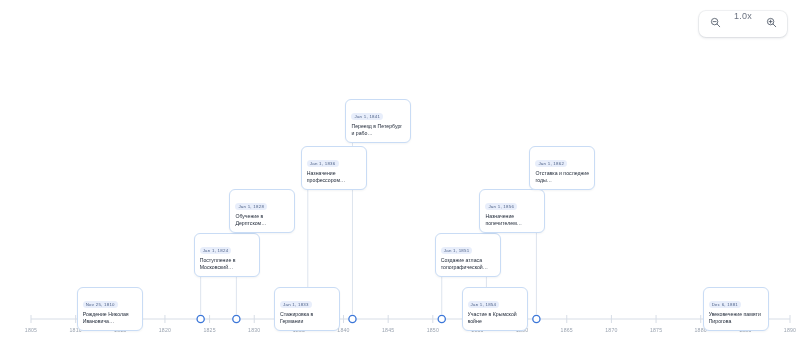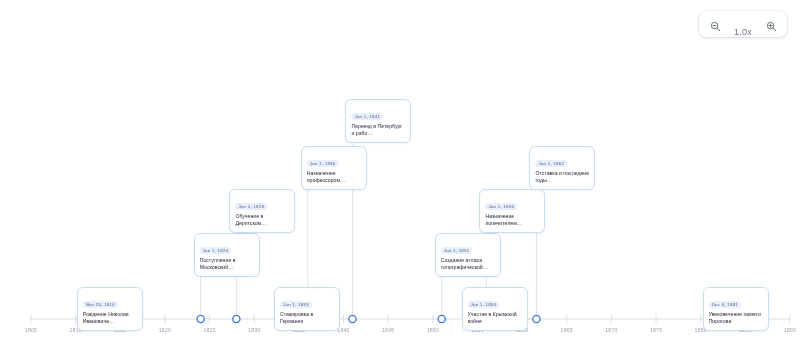--- a/index.html
+++ b/index.html
@@ -21,21 +21,21 @@
     background: #ffffff;
   }
 
   
   .zoom-control {
     position: absolute;
     top: 11px;
     right: 13px;
     height: 26px;
     display: flex;
-    align-items: flex-end;
+    align-items: flex-start;
     gap: 2px;
     background: #ffffff;
     border-radius: 7px;
     box-shadow: 0 1px 3px rgba(16, 30, 60, 0.13), 0 0 0 1px rgba(16, 30, 60, 0.05);
     padding: 0 4px;
   }
   .zoom-btn {
     width: 24px;
     height: 22px;
     display: flex;

